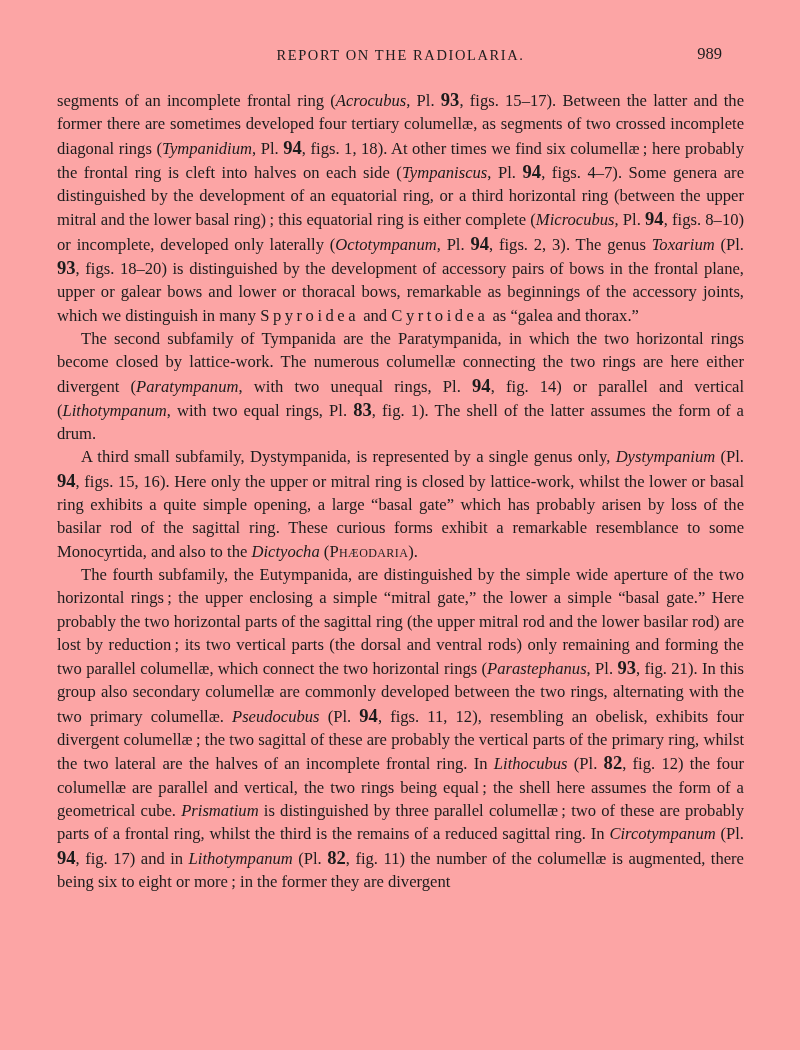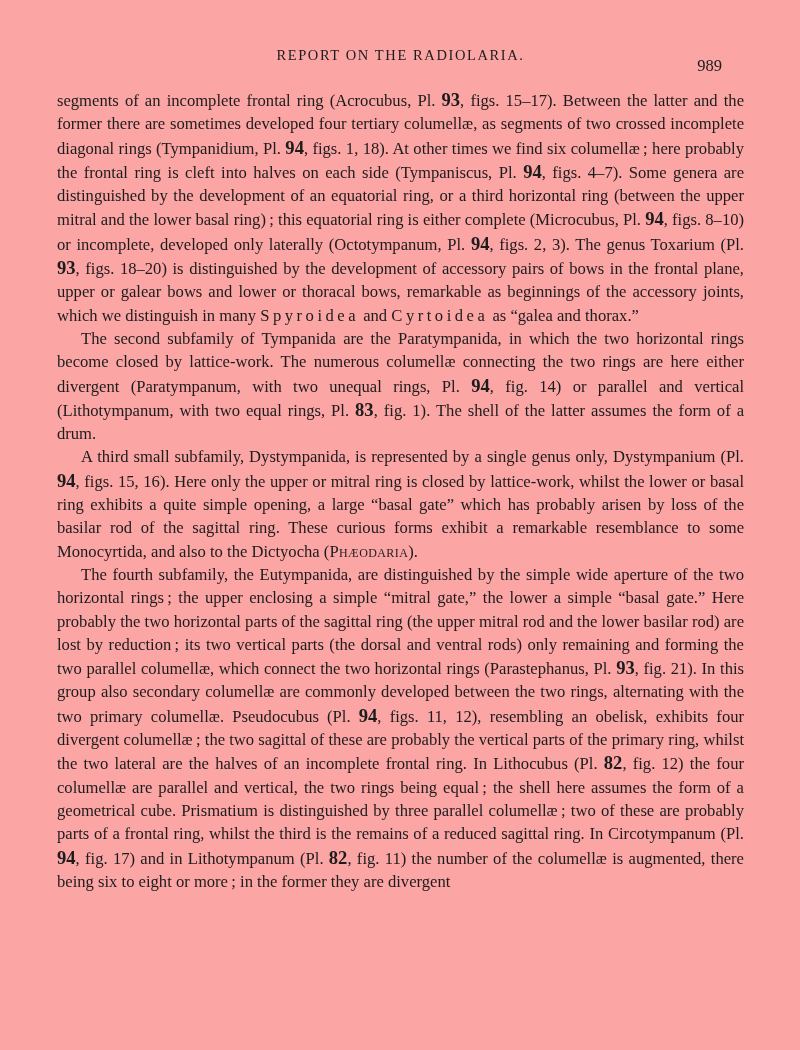--- a/index.html
+++ b/index.html
@@ -26,36 +26,36 @@
   .running-title {
     text-align: center;
     font-size: 14.5px;
     letter-spacing: 1.6px;
     padding-top: 3px;
     color: #1c1c1c;
   }
   .page-number {
     position: absolute;
     right: 22px;
-    top: 12px;
+    top: 0;
     font-size: 16.5px;
     color: #1c1c1c;
   }
   .body-text {
     font-size: 16.6px;
     line-height: 23.3px;
     text-align: justify;
   }
   p.para {
     margin: 0;
   }
   p.para.indent {
     text-indent: 24px;
   }
-  .i  { }
+  .i  { font-style: italic; }
   .b  { font-weight: bold; font-size: 1.12em; }
   .sp { letter-spacing: 3.5px; margin-top: 19px; }
   .sc { font-variant: small-caps; letter-spacing: 0.4px; }
 </style>
 </head>
 <body>
 
 <div class="page">
   <div class="header">
     <div class="running-title">REPORT ON THE RADIOLARIA.</div>

